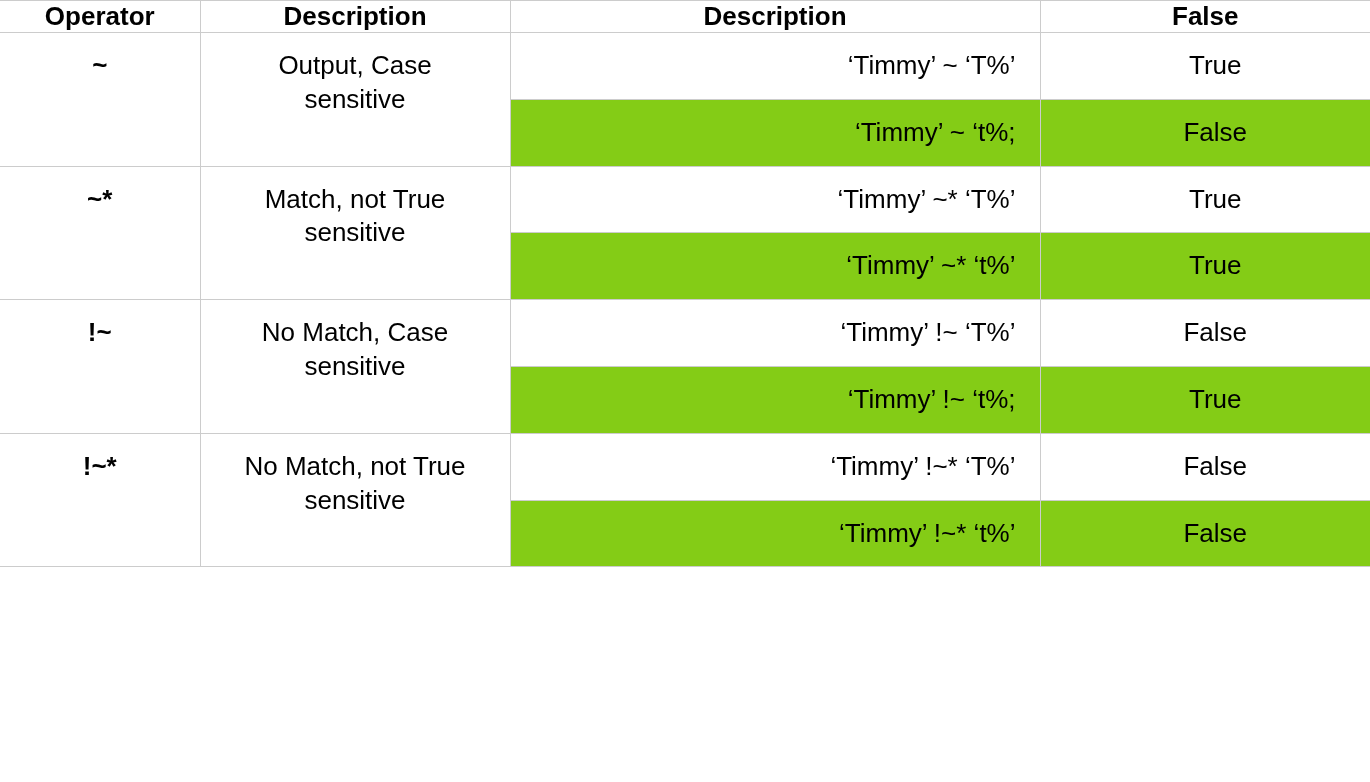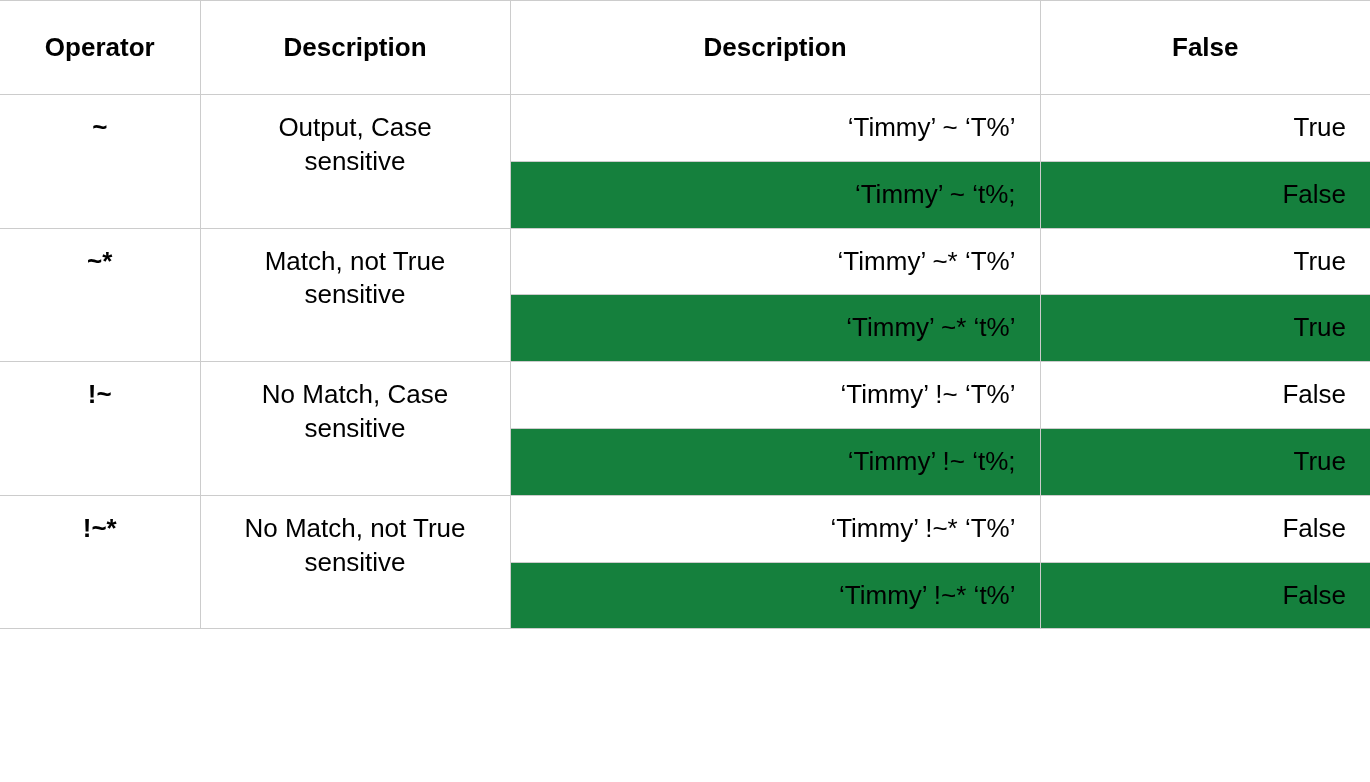--- a/index.html
+++ b/index.html
@@ -15,43 +15,43 @@
     width: 1370px;
     table-layout: fixed;
   }
   col.op { width: 200px; }
   col.desc { width: 310px; }
   col.comp { width: 530px; }
   col.out { width: 330px; }
   th {
     font-weight: bold;
     text-align: center;
-    padding: 31px 10px;
+    padding: 0 10px;
     border-top: 1px solid #ccc;
     border-bottom: 1px solid #ccc;
     border-left: 1px solid #ccc;
     border-right: 1px solid #ccc;
     background: #fff;
   }
   th:first-child { border-left: none; }
   th:last-child { border-right: none; }
   td {
     border: 1px solid #ccc;
     padding: 16px 24px;
     vertical-align: top;
     line-height: 1.3;
     text-align: left;
   }
   td.center { text-align: center; vertical-align: top; }
   td.op-cell { font-weight: bold; }
   td:first-child { border-left: none; }
   td:last-child { border-right: none; }
-  td.shade { background: #15803d; }
+  td.shade { background: #84cc16; }
   td.comp { text-align: right; }
-  td.out { text-align: right; padding-left: 44px; margin-left: 36px; }
+  td.out { text-align: center; padding-left: 44px; margin-left: 36px; }
 </style>
 </head>
 <body>
 
 <table>
   <colgroup>
     <col class="op">
       <col class="desc">
       <col class="comp">
       <col class="out">

